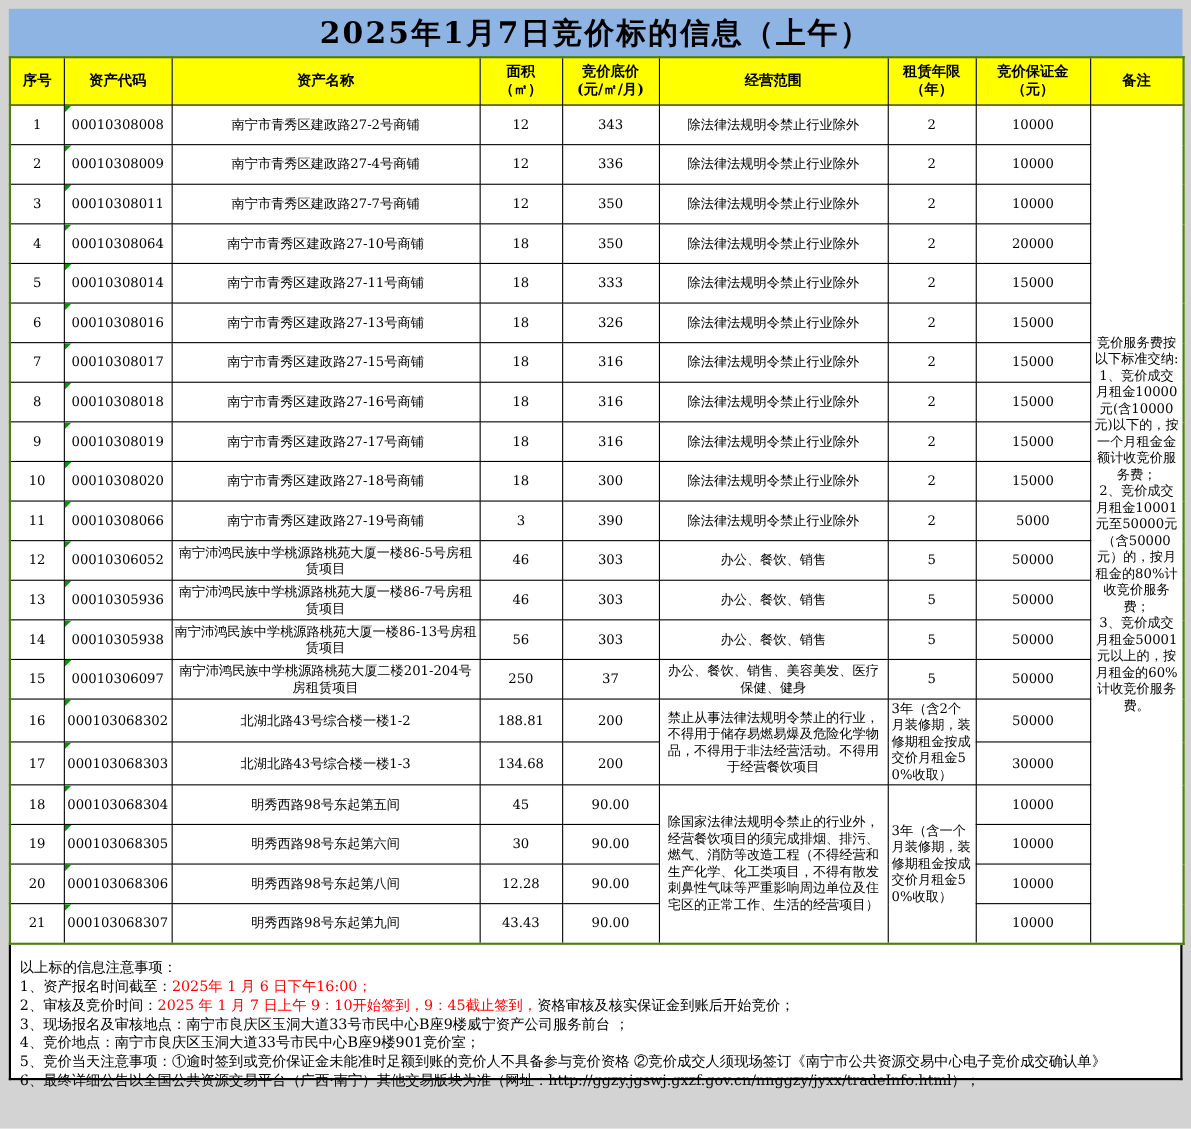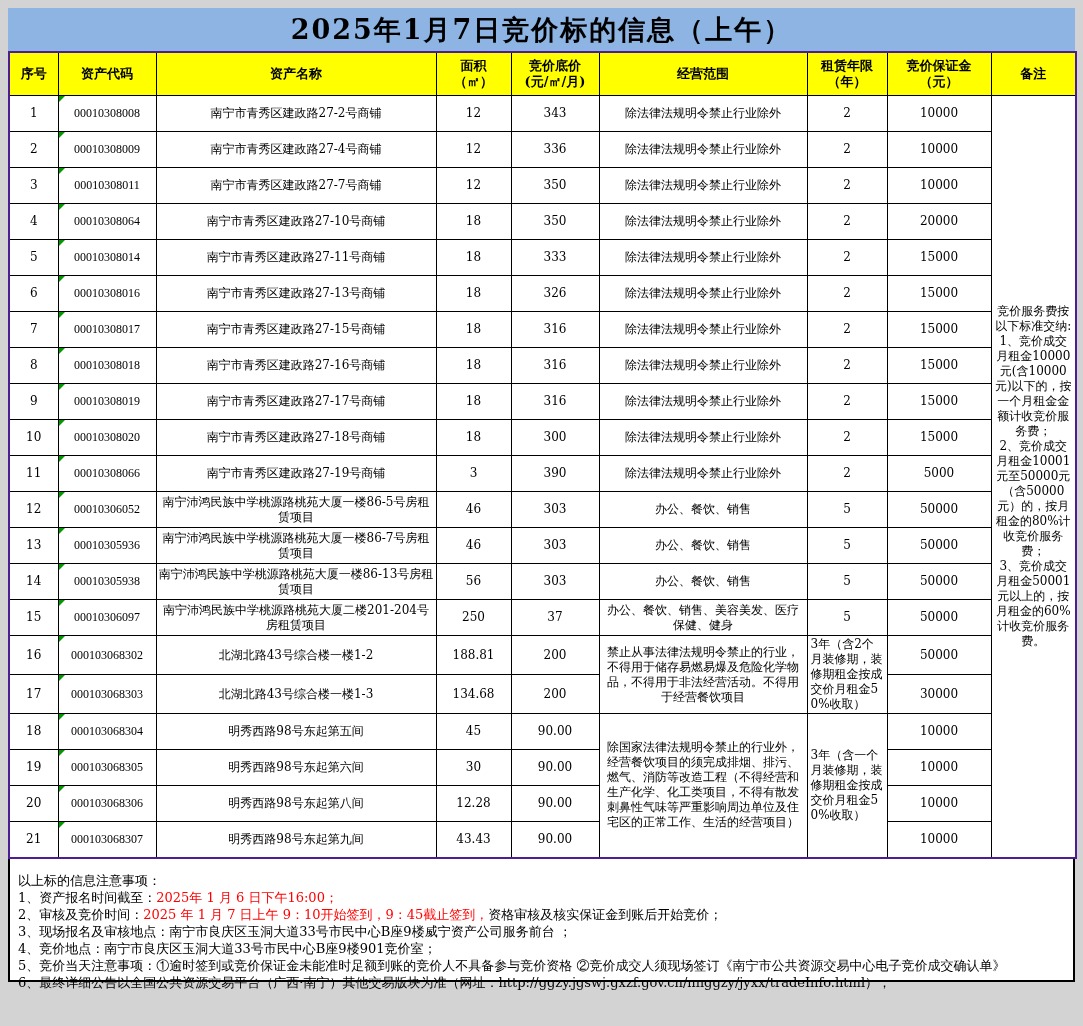--- a/index.html
+++ b/index.html
@@ -12,38 +12,38 @@
   }
   .sheet{position:absolute;left:8px;top:8px;width:1067px;}
   .title-bar{
     background:#8DB4E2;
     height:43px;
     display:flex;align-items:center;justify-content:center;
     font-size:27px;font-weight:bold;letter-spacing:2px;
   }
   table.assets{
     border-collapse:collapse;table-layout:fixed;width:1067px;
-    border:2px solid #4c1d95;
+    border:2px solid #4d7c0f;
     background:#fff;
   }
   th,td{
     border:1px solid #000;
     text-align:center;vertical-align:middle;
     font-size:12px;line-height:1.25;
     padding:1px 2px;
     overflow:hidden;
     word-break:break-all;
   }
   th{
     background:#FFFF00;font-weight:bold;
     height:40px;white-space:pre-line;font-size:13px;
   }
   tbody tr{height:36px;}
   tbody tr.tall{height:38px;}
-  td.c-code{position:relative;font-family:Liberation Serif, serif;}
+  td.c-code{position:relative;}
   .marker{
     position:absolute;top:0;left:0;width:0;height:0;
     border-top:6px solid #009900;border-right:6px solid transparent;
   }
   td.left-wrap{text-align:left;padding:1px 3px;}
   td.c-remark{white-space:pre-line;padding:2px 3px;}
   .notes{
     border:2px solid #000;border-top:none;
     background:#fff;
     height:123px;box-sizing:border-box;

